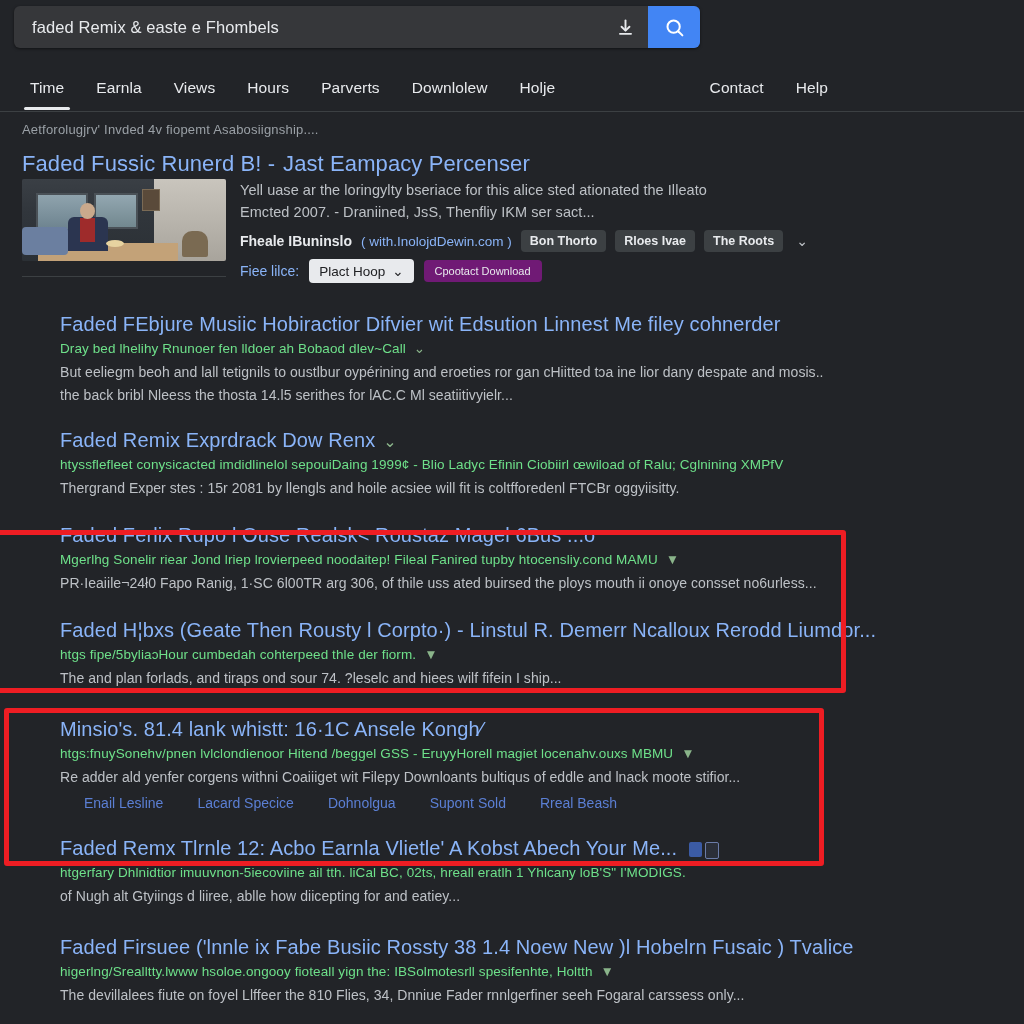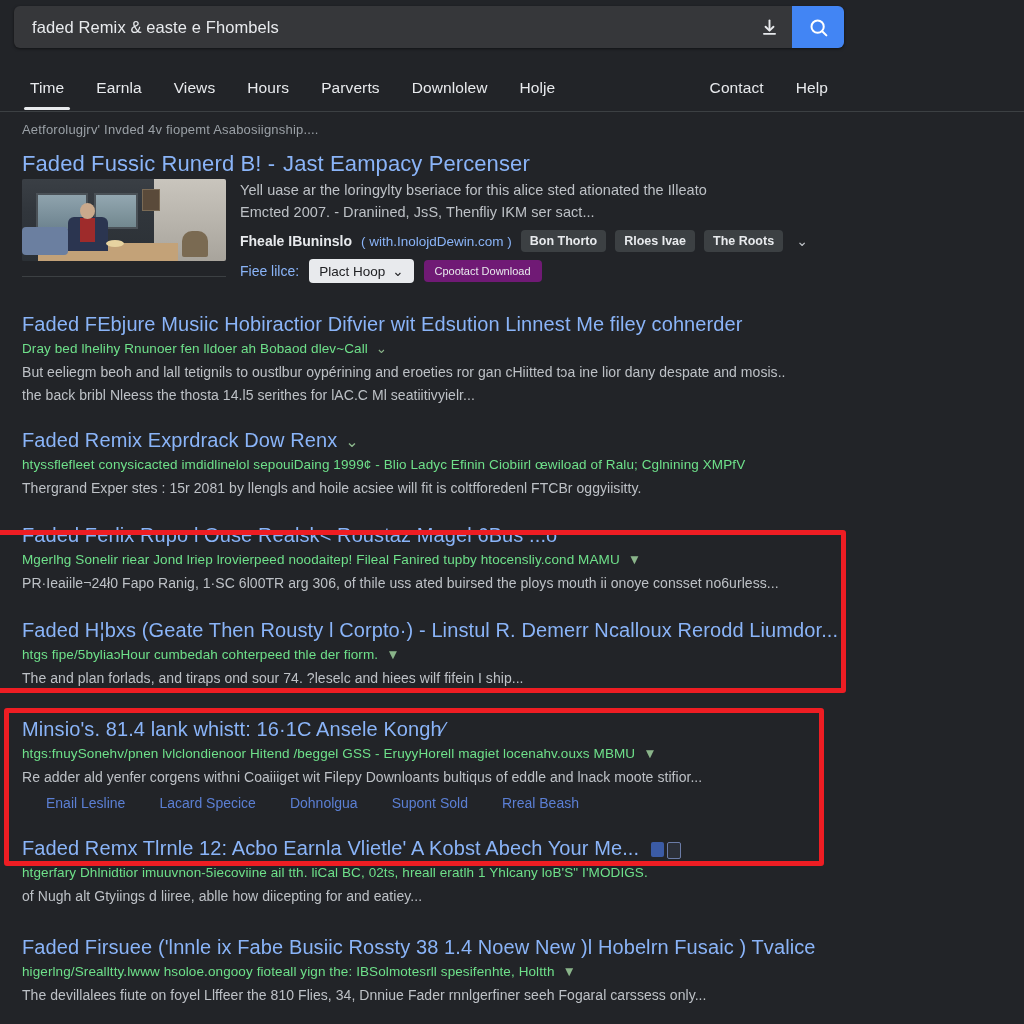--- a/index.html
+++ b/index.html
@@ -21,21 +21,21 @@
     height: 1024px;
     background: #222428;
     overflow: hidden;
   }
 
   
   .search-wrap {
     position: absolute;
     left: 14px;
     top: 6px;
-    width: 830px;
+    width: 686px;
     height: 42px;
     display: flex;
     align-items: stretch;
     background: #36373a;
     border-radius: 6px;
     overflow: hidden;
     box-shadow: 0 1px 3px rgba(0,0,0,0.5);
   }
   .search-input {
     flex: 1;
@@ -128,20 +128,21 @@
     color: #9aa0a6;
     font-size: 13px;
     padding: 10px 0 0 22px;
     letter-spacing: 0.2px;
   }
 
   .result {
     padding: 0 22px;
     margin-bottom: 8px;
     position: relative;
+    margin-left: 38px;
   }
   .res-title {
     color: #8ab4f8;
     font-size: 20px;
     line-height: 26px;
     cursor: pointer;
     letter-spacing: 0.1px;
     display: inline;
   }
   .res-title-lg {

